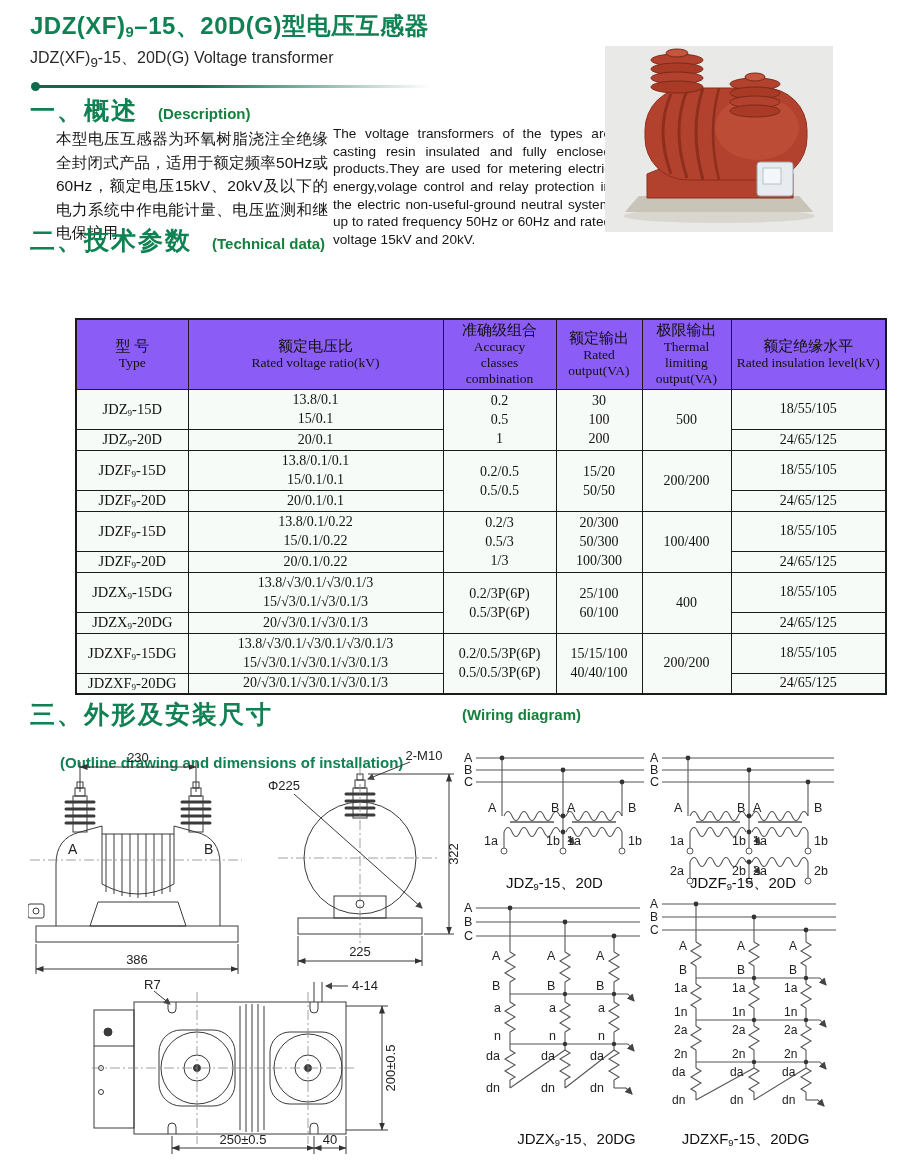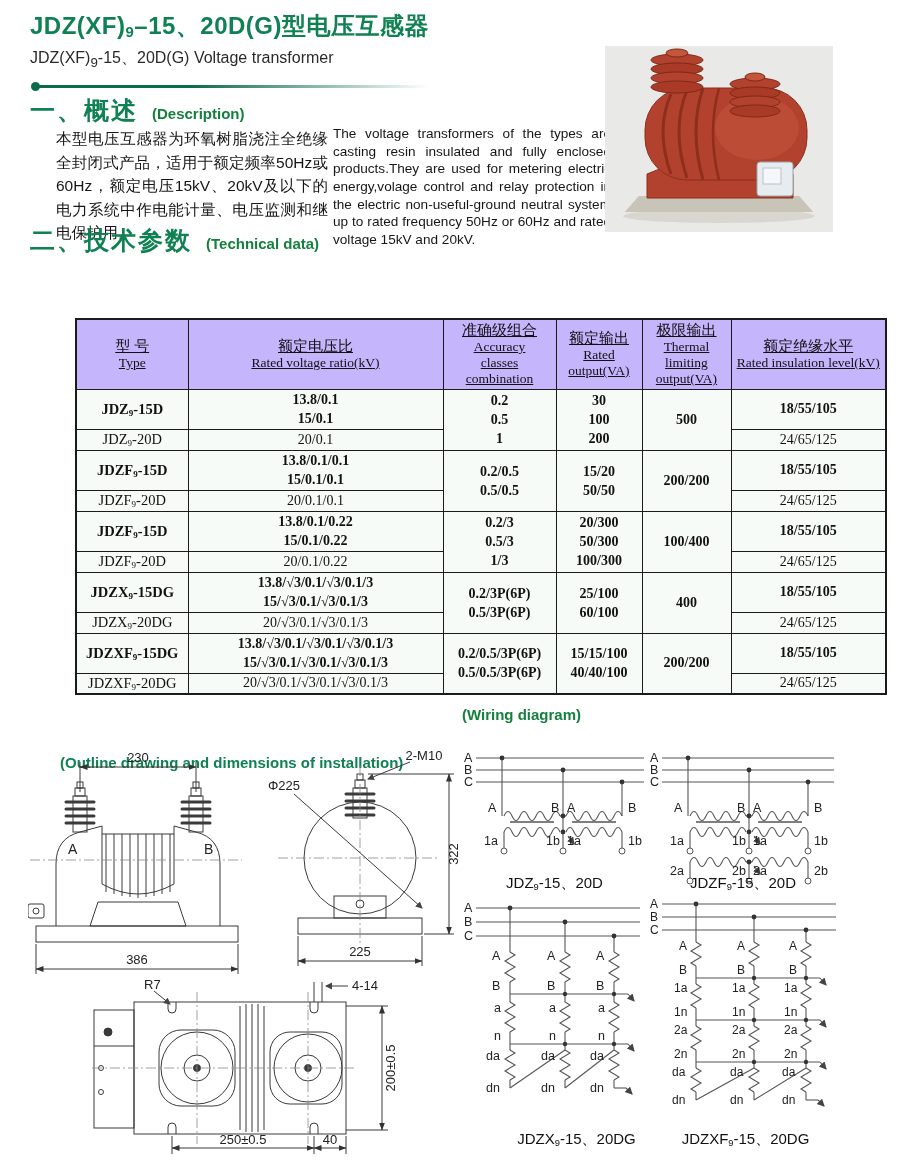--- a/index.html
+++ b/index.html
@@ -6,43 +6,43 @@
   .page{position:relative;width:900px;height:1161px;background:#fff;overflow:hidden;
         font-family:"Liberation Sans",sans-serif;color:#1c1c1c;}
   
   .title{position:absolute;left:30px;top:10px;font-size:24px;font-weight:bold;color:#0f8152;letter-spacing:.5px;}
   .title sub,.typ sub,.wcap sub{font-size:62%;vertical-align:-18%;}
   .subtitle{position:absolute;left:30px;top:48px;font-size:16px;color:#2a2a2a;}
   .rule{position:absolute;left:34px;top:85px;width:396px;height:3px;border-radius:2px;
         background:linear-gradient(to right,#0d6b4a 0%,#0d6b4a 40%,rgba(13,107,74,0) 100%);}
   .rule::before{content:"";position:absolute;left:-3px;top:-3px;width:9px;height:9px;border-radius:50%;background:#0d6b4a;}
   
-  .sec{position:absolute;display:flex;align-items:baseline;gap:14px;white-space:nowrap;}
+  .sec{position:absolute;display:flex;align-items:baseline;gap:20px;white-space:nowrap;}
   .sec .cn{font-size:25px;font-weight:bold;color:#0f8152;letter-spacing:2px;}
   .sec .en{font-size:15px;color:#15803d;font-weight:bold;}
   .sec3en{position:absolute;left:60px;top:734px;font-size:15px;color:#0f8152;font-weight:bold;margin-top:20px;}
   
   .desc-cn{position:absolute;left:56px;top:127px;width:272px;font-size:15.5px;line-height:1.52;
            text-align:justify;color:#161616;}
   .desc-en{position:absolute;left:333px;top:125px;width:278px;font-size:13.6px;line-height:1.3;
            text-align:justify;color:#161616;}
   
   .bullets{position:absolute;left:66px;top:252px;font-size:14.6px;color:#111;}
   .bullet{position:relative;padding-left:16px;line-height:20px;}
   .bullet::before{content:"●";position:absolute;left:0;top:0;font-size:9px;line-height:20px;color:#111;}
   
   table.spec{position:absolute;left:75px;top:318px;width:810px;border-collapse:collapse;
              font-family:"Liberation Serif","DejaVu Serif",serif;color:#111;table-layout:fixed;}
   table.spec td,table.spec th{border:1px solid #1b1b1b;text-align:center;vertical-align:middle;padding:0 2px;}
   table.spec{border:2px solid #1b1b1b;}
   tr.hd{height:70px;}
-  tr.hd th{background:#c4b5fd;font-weight:normal;text-decoration:underline;}
+  tr.hd th{background:#8b5cf6;font-weight:normal;}
   .hcn{display:block;font-size:15px;line-height:18px;}
   .hen{display:block;font-size:13.5px;line-height:16px;}
-  tr.tall{height:40px;background:#f6fbf7;font-weight:bold;}
+  tr.tall{height:40px;background:#f6fbf7;}
   tr.short{height:21px;background:#f6fbf7;}
   td .line{display:block;font-size:14px;line-height:19px;}
   td.v1{font-size:14px;}
   .typ{font-size:14.5px;}
   
   .wcap{position:absolute;font-weight:normal;font-size:15px;color:#111;text-align:center;font-family:"Liberation Sans",sans-serif;}
   
   svg text{font-family:"Liberation Sans",sans-serif;fill:#222;}
   .dwg{position:absolute;}
 </style>
@@ -266,20 +266,23 @@
       <td class="v1">18/55/105</td>
     </tr>
     <tr class="short">
       <td class="typ"><span>JDZXF</span><sub>9</sub><span>-20DG</span></td>
       <td class="v1">20/√3/0.1/√3/0.1/√3/0.1/3</td>
       <td class="v1">24/65/125</td>
     </tr>
   </tbody>
     </table>
 
+  <div class="sec" style="left:30px;top:698px;">
+    <span class="cn">三、外形及安装尺寸</span>
+  </div>
   <div class="sec3en">(Outline drawing and dimensions of installation)</div>
 
   <svg class="dwg" style="left:28px;top:746px;" width="432" height="236" viewBox="0 0 432 236">
     <g stroke="#3a3a3a" stroke-width="1" fill="none">
 
       <rect x="8" y="180" width="202" height="16"></rect>
       <rect x="0" y="158" width="16" height="14" rx="2"></rect>
         <circle cx="8" cy="165" r="3"></circle>
       <path d="M28,180 L28,118 Q28,92 52,86 L74,80 L74,88 L146,88 L146,80 L168,86 Q192,92 192,118 L192,180"></path>
       <path d="M74,88 L74,138 Q110,158 146,138 L146,88"></path>

